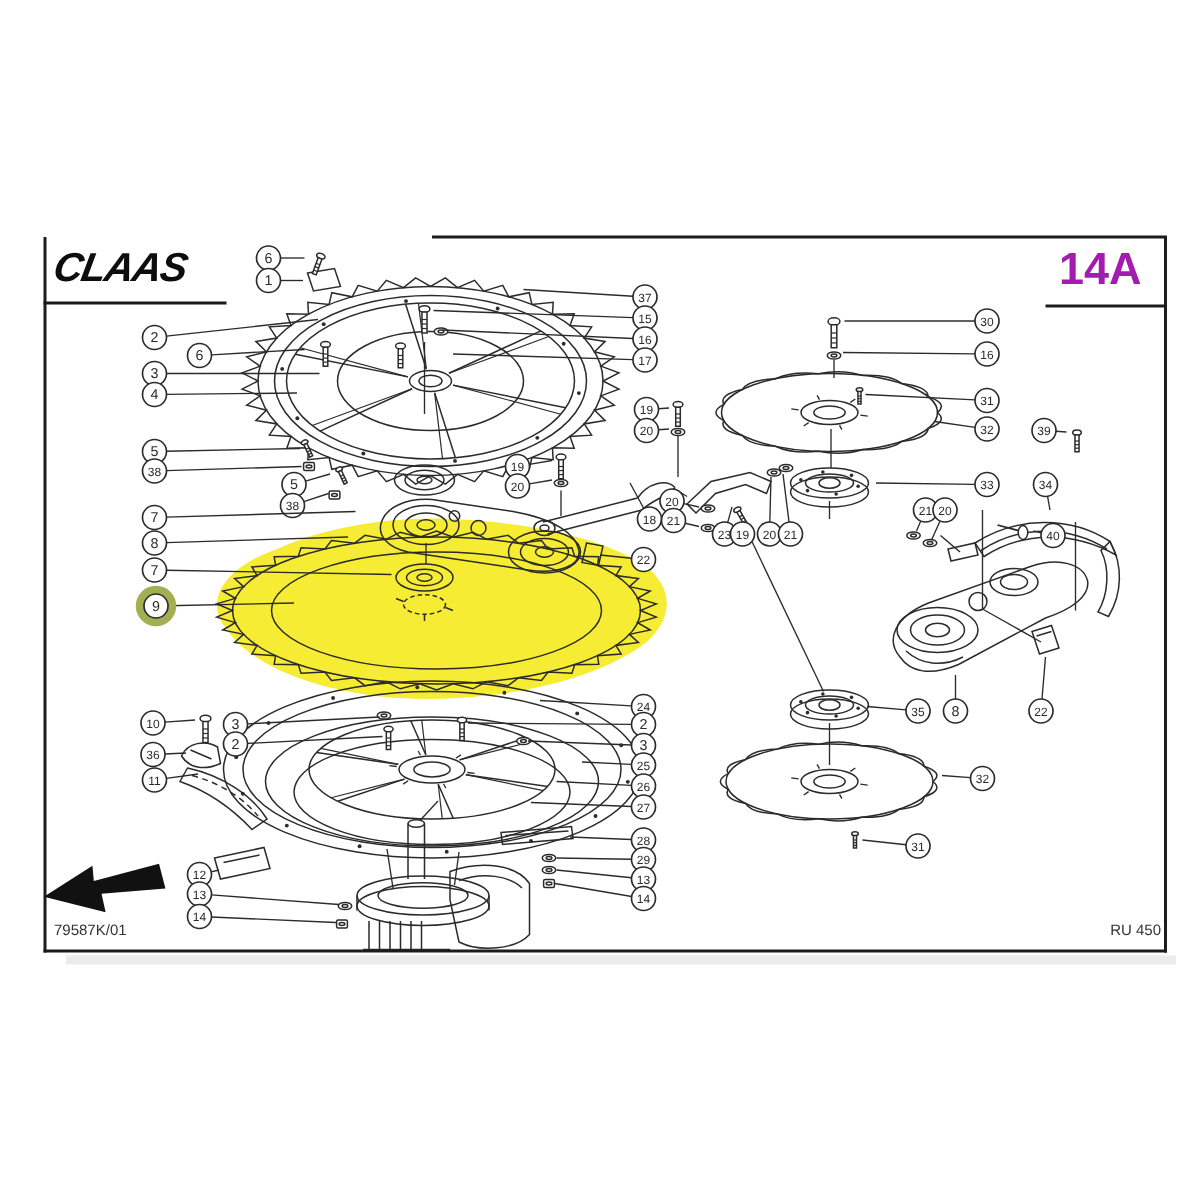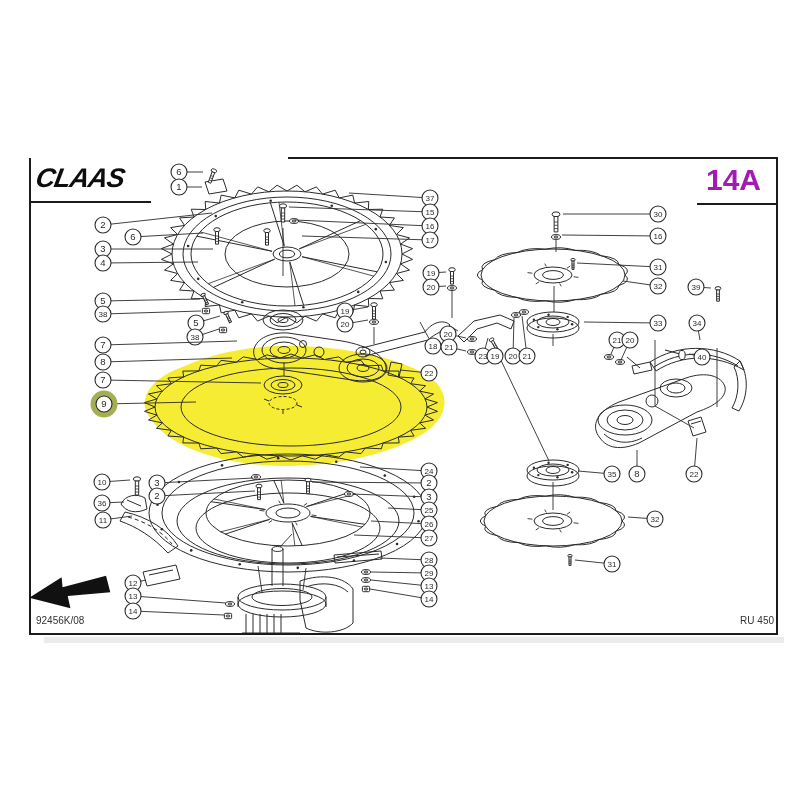--- a/index.html
+++ b/index.html
@@ -766,15 +766,15 @@
   <div class="frame-line" style="left:29px;top:201px;width:122px;height:2px;"></div>
   <div class="frame-line" style="left:697px;top:203px;width:81px;height:2px;"></div>
   <div class="shadow-band" style="left:44px;top:637px;width:740px;height:6px;"></div>
 
   <svg width="90" height="50" viewBox="0 0 90 50" style="left:24px;top:568px;">
     <path d="M 80,4 L 86,20 L 44,28 L 48,40 L 6,34 L 36,10 L 38,20 Z" fill="#111" stroke="none" transform="rotate(6 45 25)"></path>
   </svg>
 
   <div class="brand">CLAAS</div>
   <div class="page-code">14A</div>
-  <div class="doc-number">92456K/08</div>
+  <div class="doc-number">79587K/01</div>
   <div class="model-code">RU 450</div>
 </div>
 
 </body></html>

